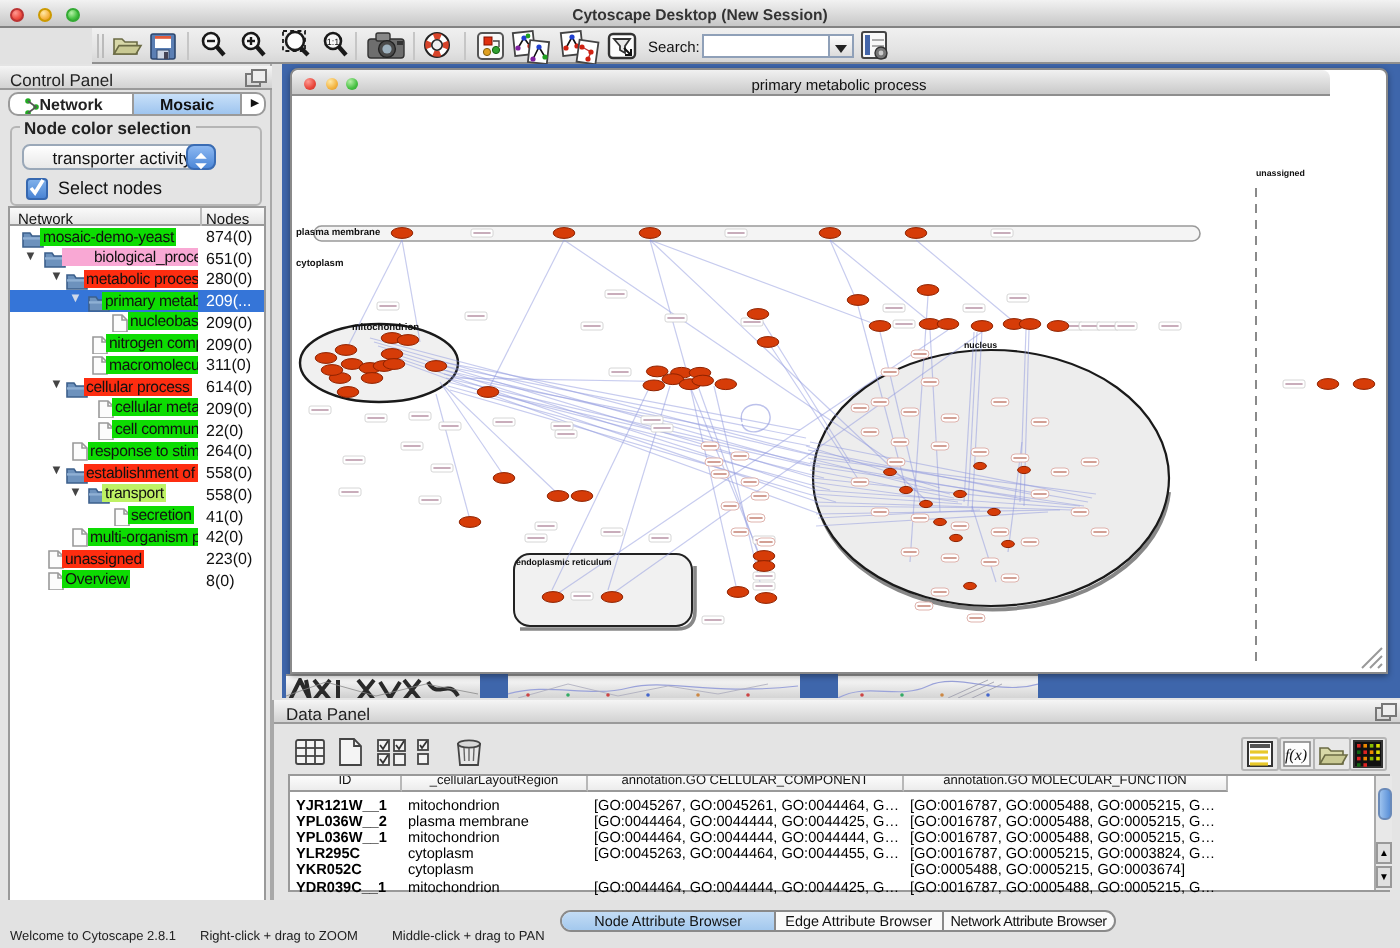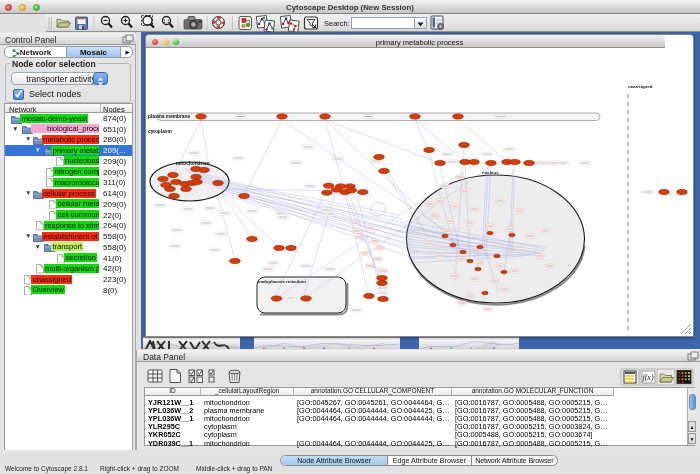--- a/index.html
+++ b/index.html
@@ -743,20 +743,21 @@
       <div style="position:absolute;left:3px;top:18.1px;font-weight:bold;font-size:7.3px;white-space:nowrap;">YPL036W__2</div>
       <div style="position:absolute;left:59px;top:18.1px;font-size:7.3px;white-space:nowrap;">plasma membrane</div>
       <div style="position:absolute;left:152px;top:18.1px;font-size:7.3px;white-space:nowrap;overflow:hidden;width:155px;">[GO:0044464, GO:0044444, GO:0044425, G…</div>
       <div style="position:absolute;left:310px;top:18.1px;font-size:7.3px;white-space:nowrap;overflow:hidden;width:156px;">[GO:0016787, GO:0005488, GO:0005215, G…</div>
       <div style="position:absolute;left:3px;top:26.2px;font-weight:bold;font-size:7.3px;white-space:nowrap;">YPL036W__1</div>
       <div style="position:absolute;left:59px;top:26.2px;font-size:7.3px;white-space:nowrap;">mitochondrion</div>
       <div style="position:absolute;left:152px;top:26.2px;font-size:7.3px;white-space:nowrap;overflow:hidden;width:155px;">[GO:0044464, GO:0044444, GO:0044444, G…</div>
       <div style="position:absolute;left:310px;top:26.2px;font-size:7.3px;white-space:nowrap;overflow:hidden;width:156px;">[GO:0016787, GO:0005488, GO:0005215, G…</div>
       <div style="position:absolute;left:3px;top:34.3px;font-weight:bold;font-size:7.3px;white-space:nowrap;">YLR295C</div>
       <div style="position:absolute;left:59px;top:34.3px;font-size:7.3px;white-space:nowrap;">cytoplasm</div>
+      <div style="position:absolute;left:152px;top:34.3px;font-size:7.3px;white-space:nowrap;overflow:hidden;width:155px;">[GO:0045263, GO:0044464, GO:0044455, G…</div>
       <div style="position:absolute;left:310px;top:34.3px;font-size:7.3px;white-space:nowrap;overflow:hidden;width:156px;">[GO:0016787, GO:0005215, GO:0003824, G…</div>
       <div style="position:absolute;left:3px;top:42.4px;font-weight:bold;font-size:7.3px;white-space:nowrap;">YKR052C</div>
       <div style="position:absolute;left:59px;top:42.4px;font-size:7.3px;white-space:nowrap;">cytoplasm</div>
       <div style="position:absolute;left:310px;top:42.4px;font-size:7.3px;white-space:nowrap;overflow:hidden;width:156px;">[GO:0005488, GO:0005215, GO:0003674]</div>
       <div style="position:absolute;left:3px;top:50.5px;font-weight:bold;font-size:7.3px;white-space:nowrap;">YDR039C__1</div>
       <div style="position:absolute;left:59px;top:50.5px;font-size:7.3px;white-space:nowrap;">mitochondrion</div>
       <div style="position:absolute;left:152px;top:50.5px;font-size:7.3px;white-space:nowrap;overflow:hidden;width:155px;">[GO:0044464, GO:0044444, GO:0044425, G…</div>
       <div style="position:absolute;left:310px;top:50.5px;font-size:7.3px;white-space:nowrap;overflow:hidden;width:156px;">[GO:0016787, GO:0005488, GO:0005215, G…</div>
       <div style="position:absolute;left:542px;top:0;width:9px;height:57px;background:#e8e8e8;border-left:1px solid #aaa;">
         <div style="position:absolute;left:1px;top:6px;width:7px;height:16px;background:linear-gradient(90deg,#9cc2ee,#5a90d8);border:1px solid #6a8ab8;border-radius:3px;"></div>

